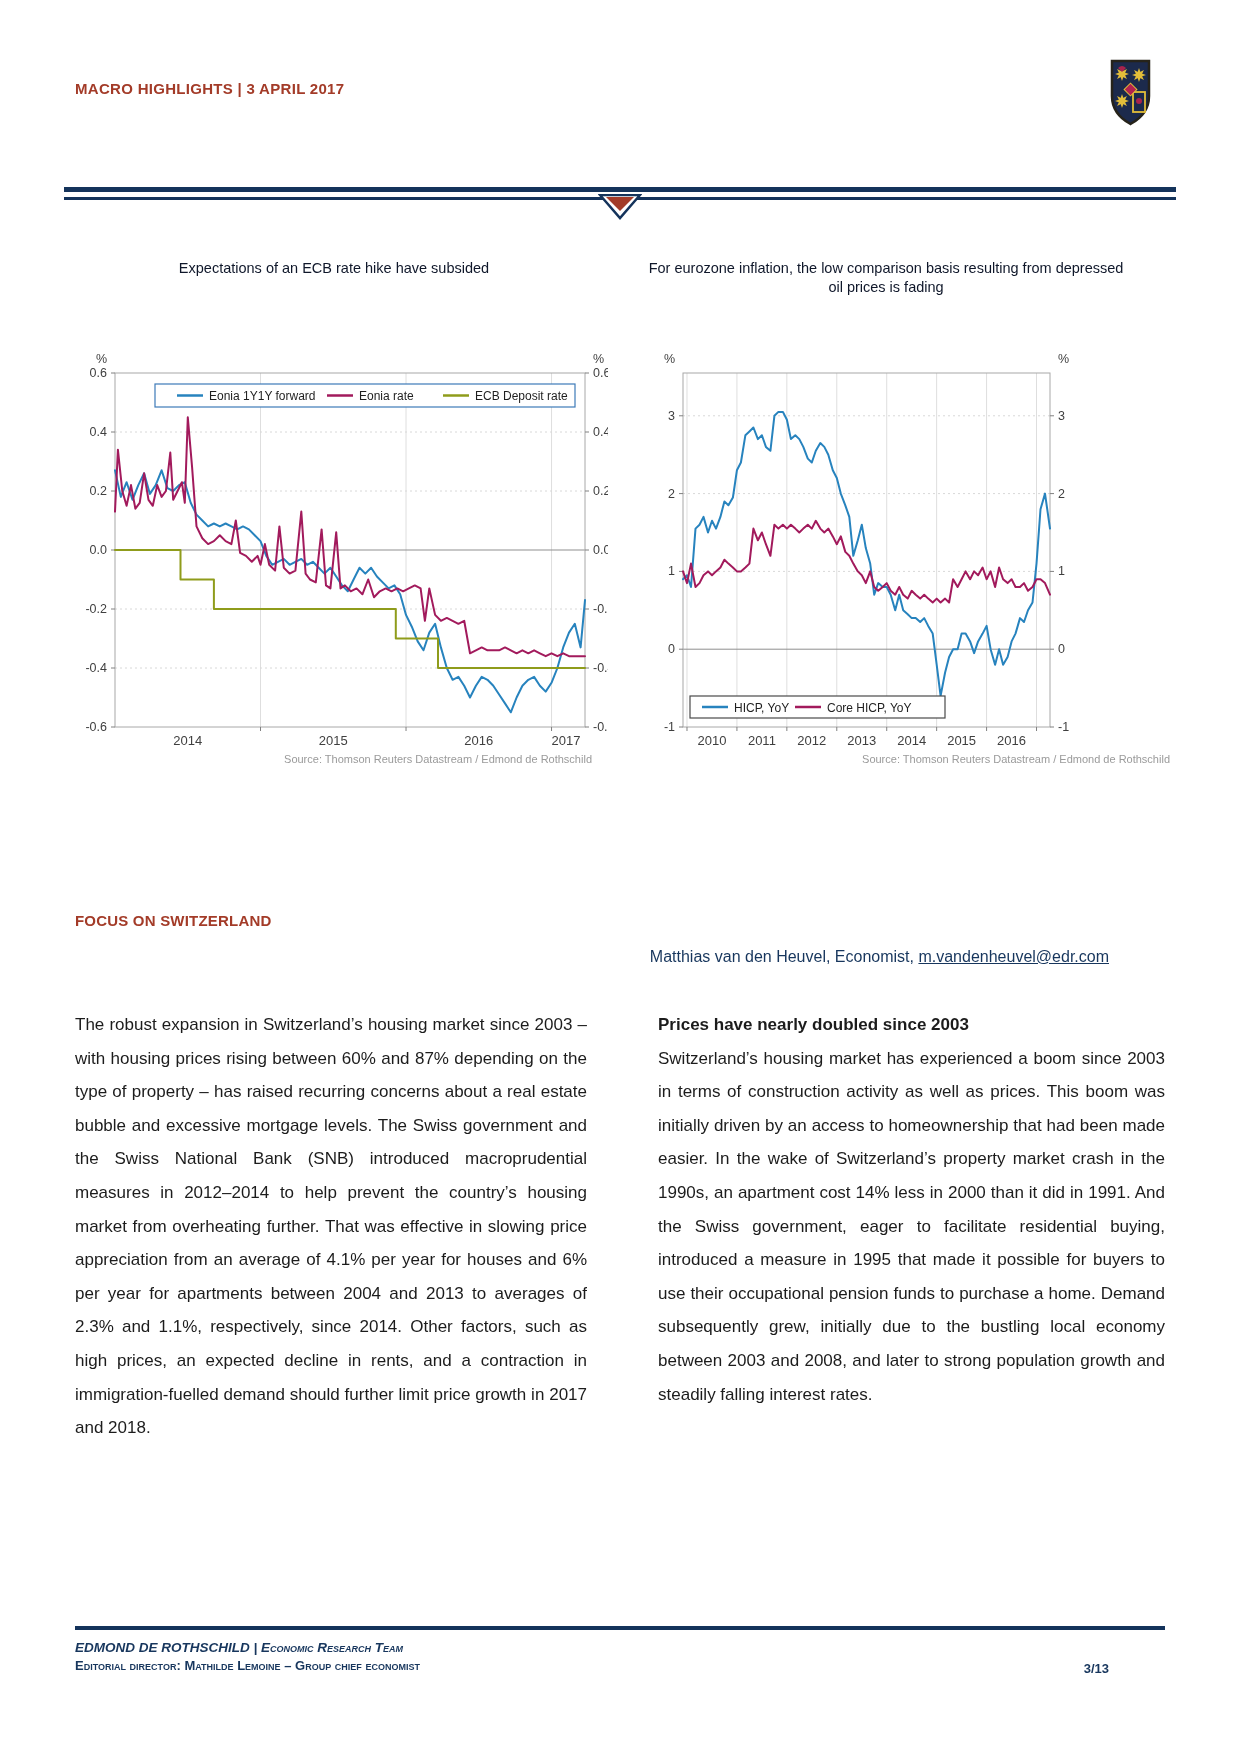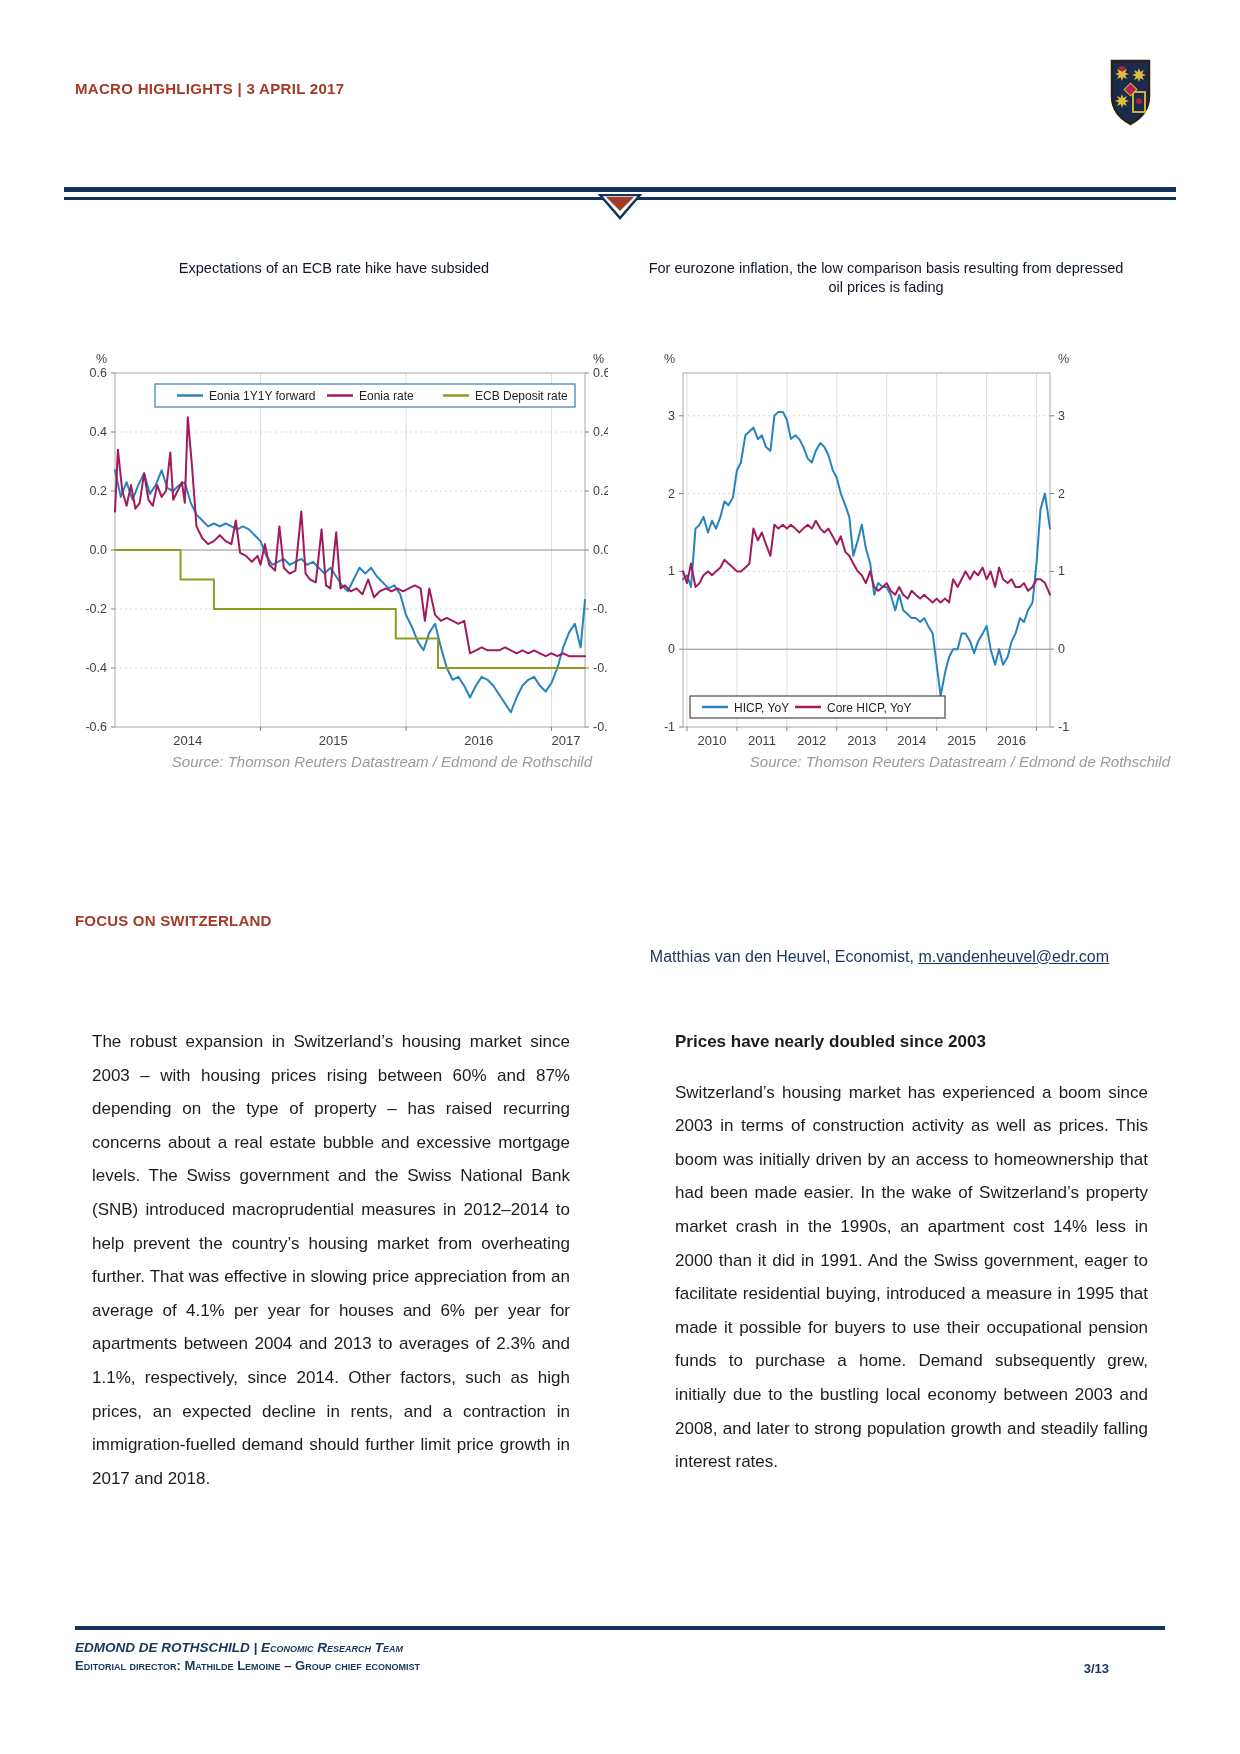--- a/index.html
+++ b/index.html
@@ -13,31 +13,31 @@
   .rule-thin{position:absolute;left:64px;width:1112px;top:197px;height:3px;background:#14335B;}
   .divider-triangle{position:absolute;left:598px;top:194px;width:44px;height:26px;}
 
   .chart{position:absolute;top:253px;height:532px;}
   .chart1{left:60px;width:548px;}
   .chart2{left:592px;width:588px;}
   .chart-title{position:relative;margin:6px auto 0;text-align:center;color:#0f172a;font-size:14.5px;line-height:19px;}
   .chart1 .chart-title{width:500px;}
   .chart2 .chart-title{width:480px;}
   .chart svg.plot{position:absolute;left:0;top:0;}
-  .chart-source{position:absolute;font-size:15px;color:#9A9A9A;font-style:italic;}
+  .chart-source{position:absolute;font-size:11px;color:#9A9A9A;}
   .chart1 .chart-source{right:16px;top:500px;}
   .chart2 .chart-source{right:10px;top:500px;}
 
   .kicker{position:absolute;left:75px;top:864px;font-size:15px;font-weight:bold;color:#A33B28;letter-spacing:.2px;margin-top:48px;}
   .main-title{position:absolute;left:75px;top:891px;font-size:28px;font-weight:400;color:#1A3A5F;letter-spacing:1px;}
   .byline{position:absolute;right:75px;top:948px;font-size:16px;color:#17365D;text-align:center;}
   .byline a{color:#17365D;text-decoration:underline;}
 
   .col{position:absolute;top:1008px;font-size:17px;line-height:33.6px;color:#1C1C1C;text-align:justify;}
-  .col p{margin:17px;}
+  .col p{margin:0;}
   .col-left{left:75px;width:512px;}
   .col-right{left:658px;width:507px;}
   .col-head{font-weight:bold;text-align:left;}
 
   .footer-rule{position:absolute;left:75px;width:1090px;top:1626px;height:4px;background:#14335B;}
   .footer{position:absolute;left:75px;top:1640px;color:#17365D;}
   .footer .l1{font-size:13.5px;font-weight:bold;font-style:italic;}
   .footer .l2{font-size:13px;font-weight:bold;margin-top:3px;}
   .sc{font-variant:small-caps;}
   .page-num{position:absolute;right:75px;top:1661px;font-size:13px;font-weight:bold;color:#17365D;text-align:right;}

